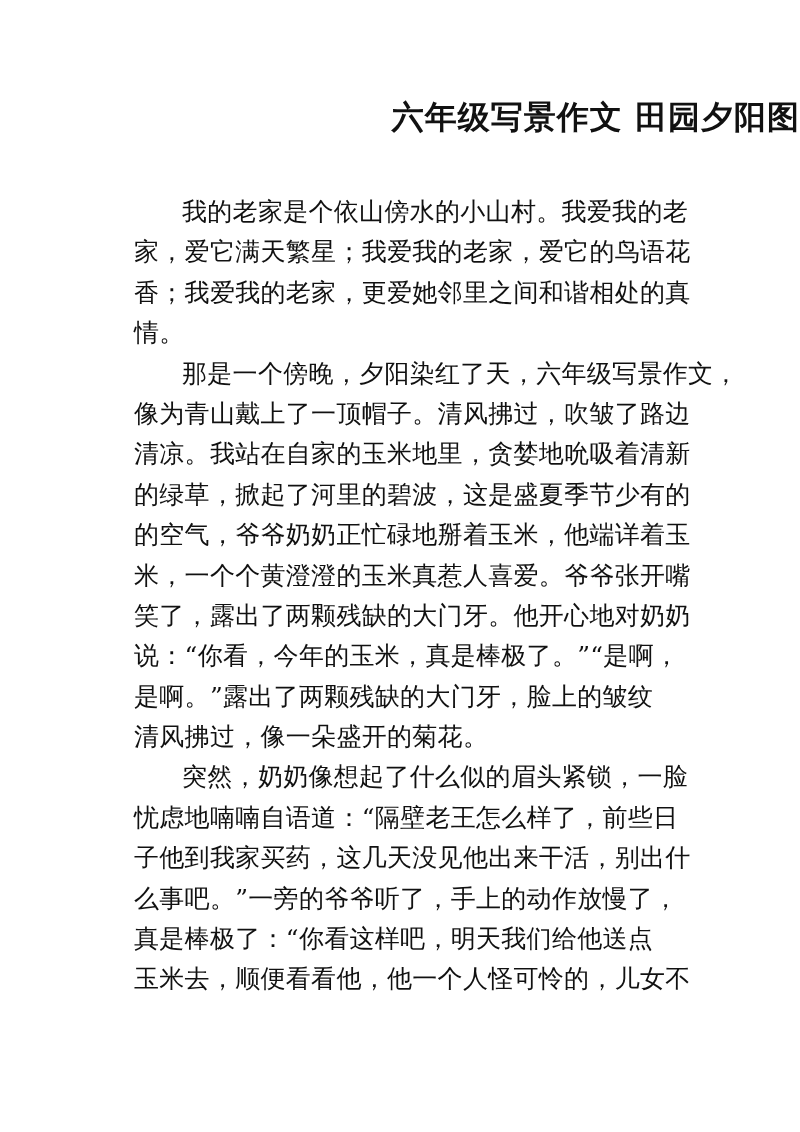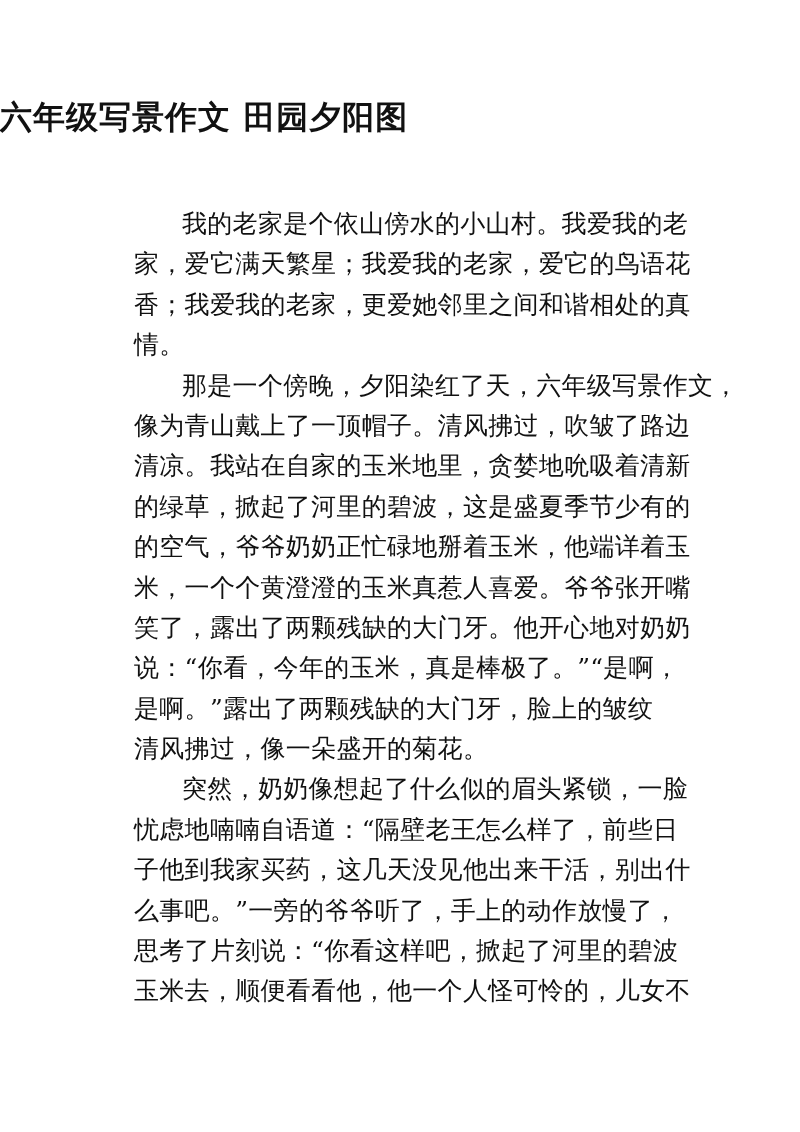--- a/index.html
+++ b/index.html
@@ -1,19 +1,19 @@
 <!DOCTYPE html>
 <html><head>
 <meta charset="utf-8">
 <style>
   html, body { margin: 0; padding: 0; background: #ffffff; }
   body { width: 800px; height: 1132px; overflow: hidden; position: relative; font-family: "DejaVu Serif", "Liberation Serif", serif; color: #111; }
   .page { position: absolute; left: 0; top: 0; width: 800px; height: 1132px; background: #fff; }
-  .title { position: absolute; left: 0; right: 0; top: 96px; text-align: left; font-family: "DejaVu Sans", "Liberation Sans", sans-serif; font-weight: bold; font-size: 32px; letter-spacing: 1px; color: #111; }
-  .body { position: absolute; left: 134px; top: 204px; width: 530px; }
+  .title { position: absolute; left: 0; right: 0; top: 96px; text-align: right; font-family: "DejaVu Sans", "Liberation Sans", sans-serif; font-weight: bold; font-size: 32px; letter-spacing: 1px; color: #111; }
+  .body { position: absolute; left: 134px; top: 192px; width: 530px; }
   .line { height: 40.4px; line-height: 40.4px; font-size: 25px; white-space: nowrap; letter-spacing: 0.3px; }
   .indent { padding-left: 48px; }
 </style>
 </head>
 <body>
 
 <div class="page">
   <div class="title">六年级写景作文  田园夕阳图</div>
   <div class="body">
     <div class="line indent">我的老家是个依山傍水的小山村。我爱我的老</div>
@@ -27,16 +27,16 @@
     <div class="line">的空气，爷爷奶奶正忙碌地掰着玉米，他端详着玉</div>
     <div class="line">米，一个个黄澄澄的玉米真惹人喜爱。爷爷张开嘴</div>
     <div class="line">笑了，露出了两颗残缺的大门牙。他开心地对奶奶</div>
     <div class="line">说：“你看，今年的玉米，真是棒极了。”“是啊，</div>
     <div class="line">是啊。”露出了两颗残缺的大门牙，脸上的皱纹</div>
     <div class="line">清风拂过，像一朵盛开的菊花。</div>
     <div class="line indent">突然，奶奶像想起了什么似的眉头紧锁，一脸</div>
     <div class="line">忧虑地喃喃自语道：“隔壁老王怎么样了，前些日</div>
     <div class="line">子他到我家买药，这几天没见他出来干活，别出什</div>
     <div class="line">么事吧。”一旁的爷爷听了，手上的动作放慢了，</div>
-    <div class="line">思考了片刻说：“你看这样吧，掀起了河里的碧波</div>
+    <div class="line">真是棒极了：“你看这样吧，明天我们给他送点</div>
     <div class="line">玉米去，顺便看看他，他一个人怪可怜的，儿女不</div>
   </div>
 </div>
 
 </body></html>

